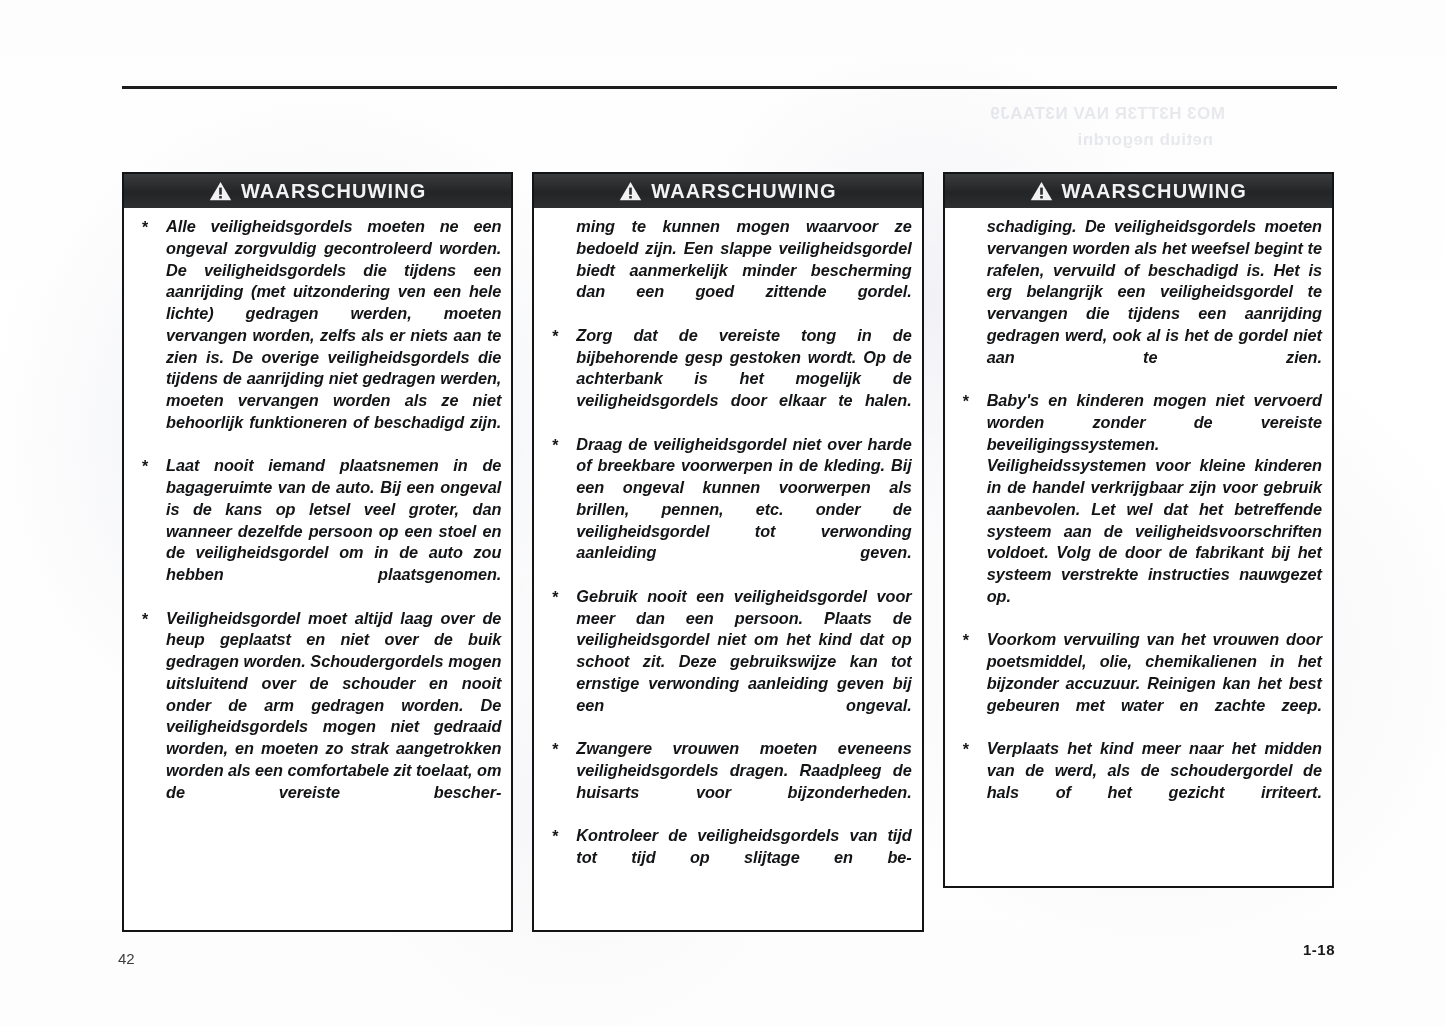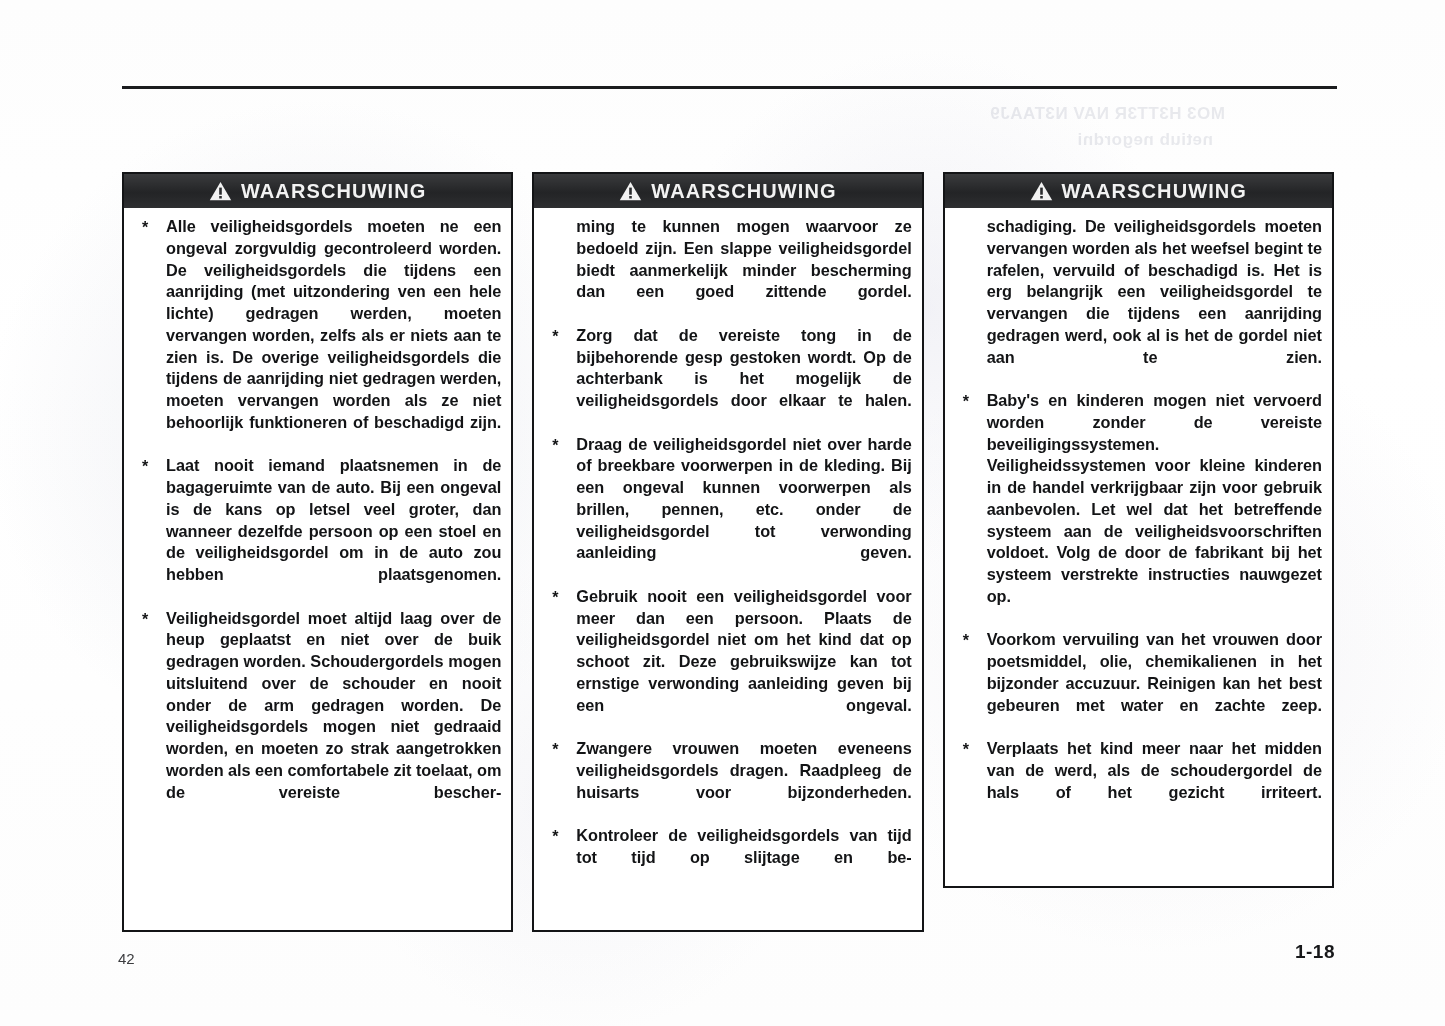--- a/index.html
+++ b/index.html
@@ -149,20 +149,21 @@
     font-size: 16px;
     font-weight: bold;
     color: #131416;
   }
   
   ul.bullets > li.cont {
     padding-left: 32px;
   }
   ul.bullets > li .txt {
     display: block;
+    font-style: italic;
   }
 
   
   ul.bullets > li .txt::after {
     content: "";
     display: inline-block;
     width: 100%;
   }
 
   
@@ -170,21 +171,21 @@
     position: absolute;
     left: 118px;
     top: 950px;
     font-size: 15px;
     color: #3c3d40;
   }
   .footer-right {
     position: absolute;
     right: 110px;
     top: 941px;
-    font-size: 19px;
+    font-size: 15px;
     font-weight: bold;
     color: #17181a;
     letter-spacing: 0.5px;
   }
 </style>
 </head>
 <body>
 
 <div class="page">
   <div class="scan-noise"></div>

